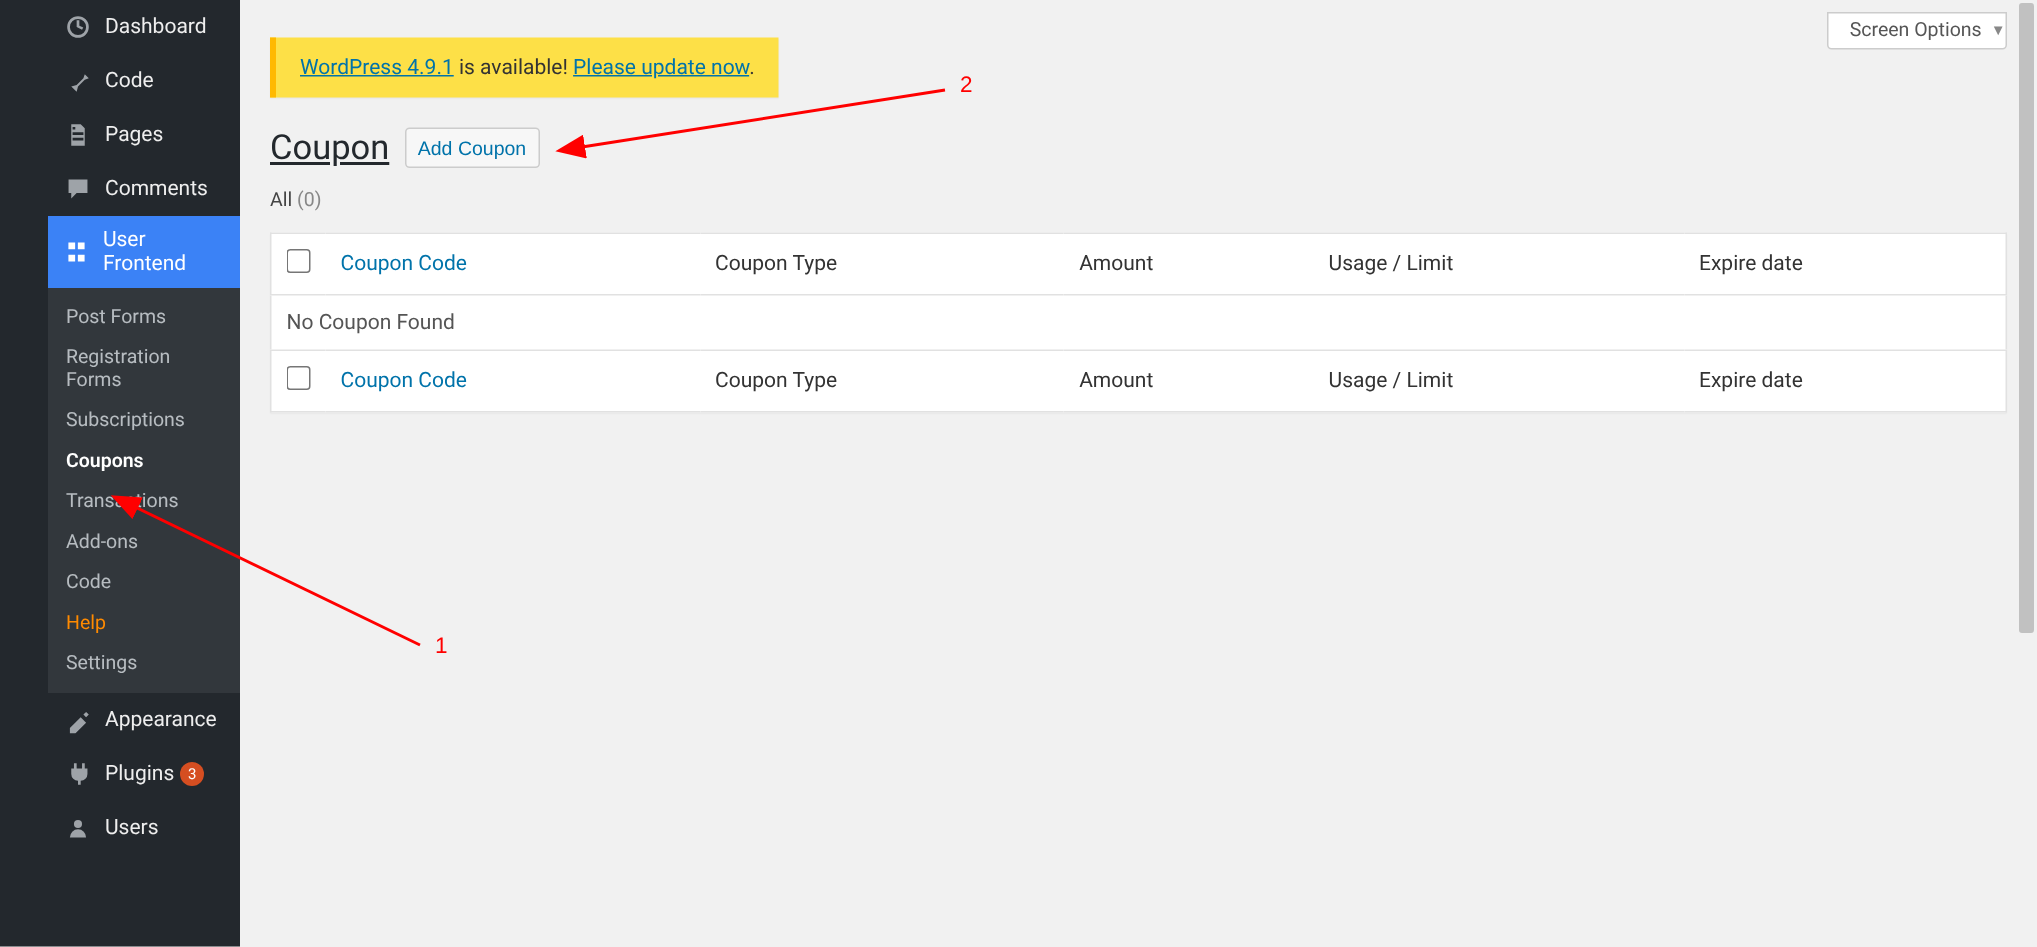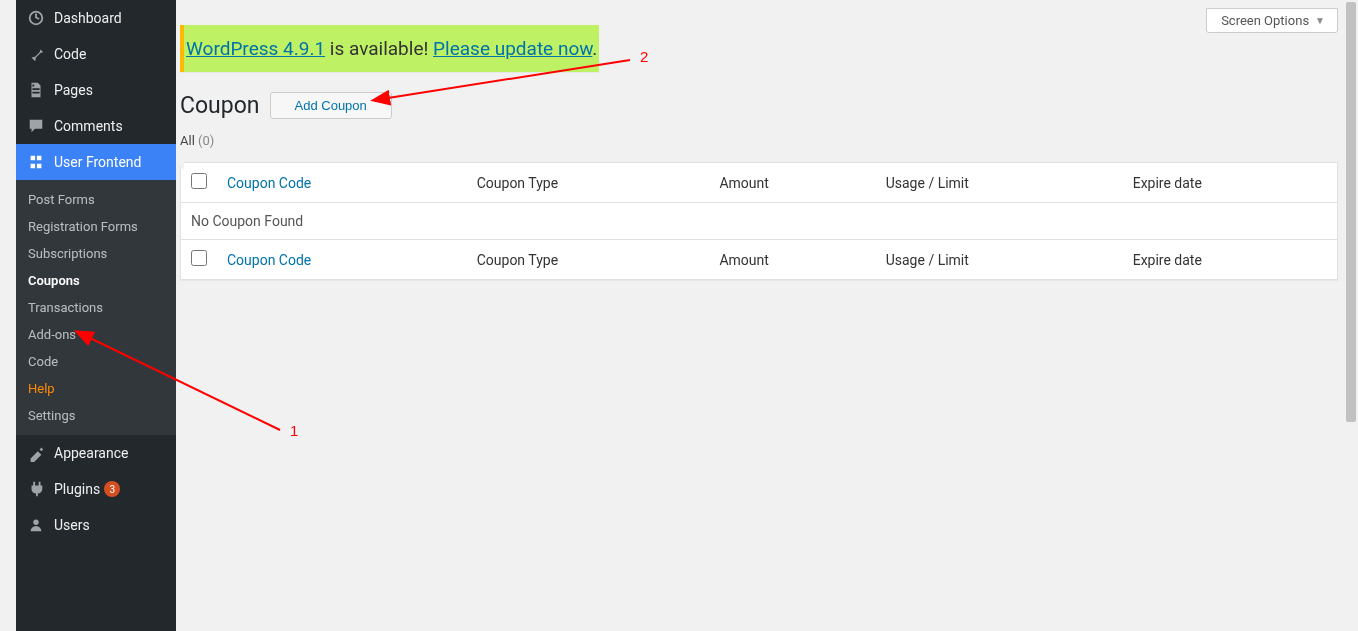--- a/index.html
+++ b/index.html
@@ -8,25 +8,26 @@
     background: #f1f1f1;
     width: 1358px;
     height: 631px;
     overflow: hidden;
     position: relative;
   }
 
   
   .sidebar {
     position: absolute;
-    left: 16px; top: 0;
+    left: 0; top: 0;
     width: 160px;
     height: 631px;
     background: #23282d;
     color: #eee;
+    padding-left: 32px;
   }
   .sidebar-item {
     display: flex;
     align-items: center;
     padding: 8px 10px;
     color: #eee;
     font-size: 14px;
     cursor: pointer;
     position: relative;
   }
@@ -88,61 +89,62 @@
     padding: 0 20px;
     overflow: auto;
   }
 
   .screen-options {
     position: absolute;
     top: 8px;
     right: 20px;
     background: #fff;
     border: 1px solid #ccc;
-    padding: 4px 12px 4px 14px;
+    padding: 4px 0 4px 14px;
     font-size: 13px;
     color: #555;
     cursor: pointer;
     display: flex;
     align-items: center;
     gap: 6px;
     border-radius:0 0 3px 3px;
   }
   .screen-options .tri { font-size: 10px; color:#888; }
 
   .notice {
     margin-top: 25px;
     margin-bottom: 20px;
-    background: #bef264;
+    background: #fde047;
     border-left: 4px solid #ffb900;
-    padding: 12px 2px;
+    padding: 12px 16px;
     box-shadow: 0 1px 1px rgba(0,0,0,.04);
-    font-size: 19px;
+    font-size: 14px;
     color: #333;
     display:inline-block;
   }
   .notice a { color: #0073aa; text-decoration: underline; }
 
   .page-heading {
     display: flex;
     align-items: center;
     gap: 10px;
     margin-bottom: 14px;
   }
   .page-heading h1 {
     font-size: 23px;
     font-weight: 400;
     color: #23282d;
+    text-decoration: underline;
   }
   .add-btn {
     border: 1px solid #ccc;
     background: #f7f7f7;
     color: #0073aa;
     font-size: 13px;
-    padding: 5px 24px;
+    padding: 5px 8px;
     border-radius: 3px;
     cursor: pointer;
   }
 
   .sub-filter {
     font-size: 13px;
     color: #444;
     margin-bottom: 14px;
   }
   .sub-filter .count { color: #888; }

